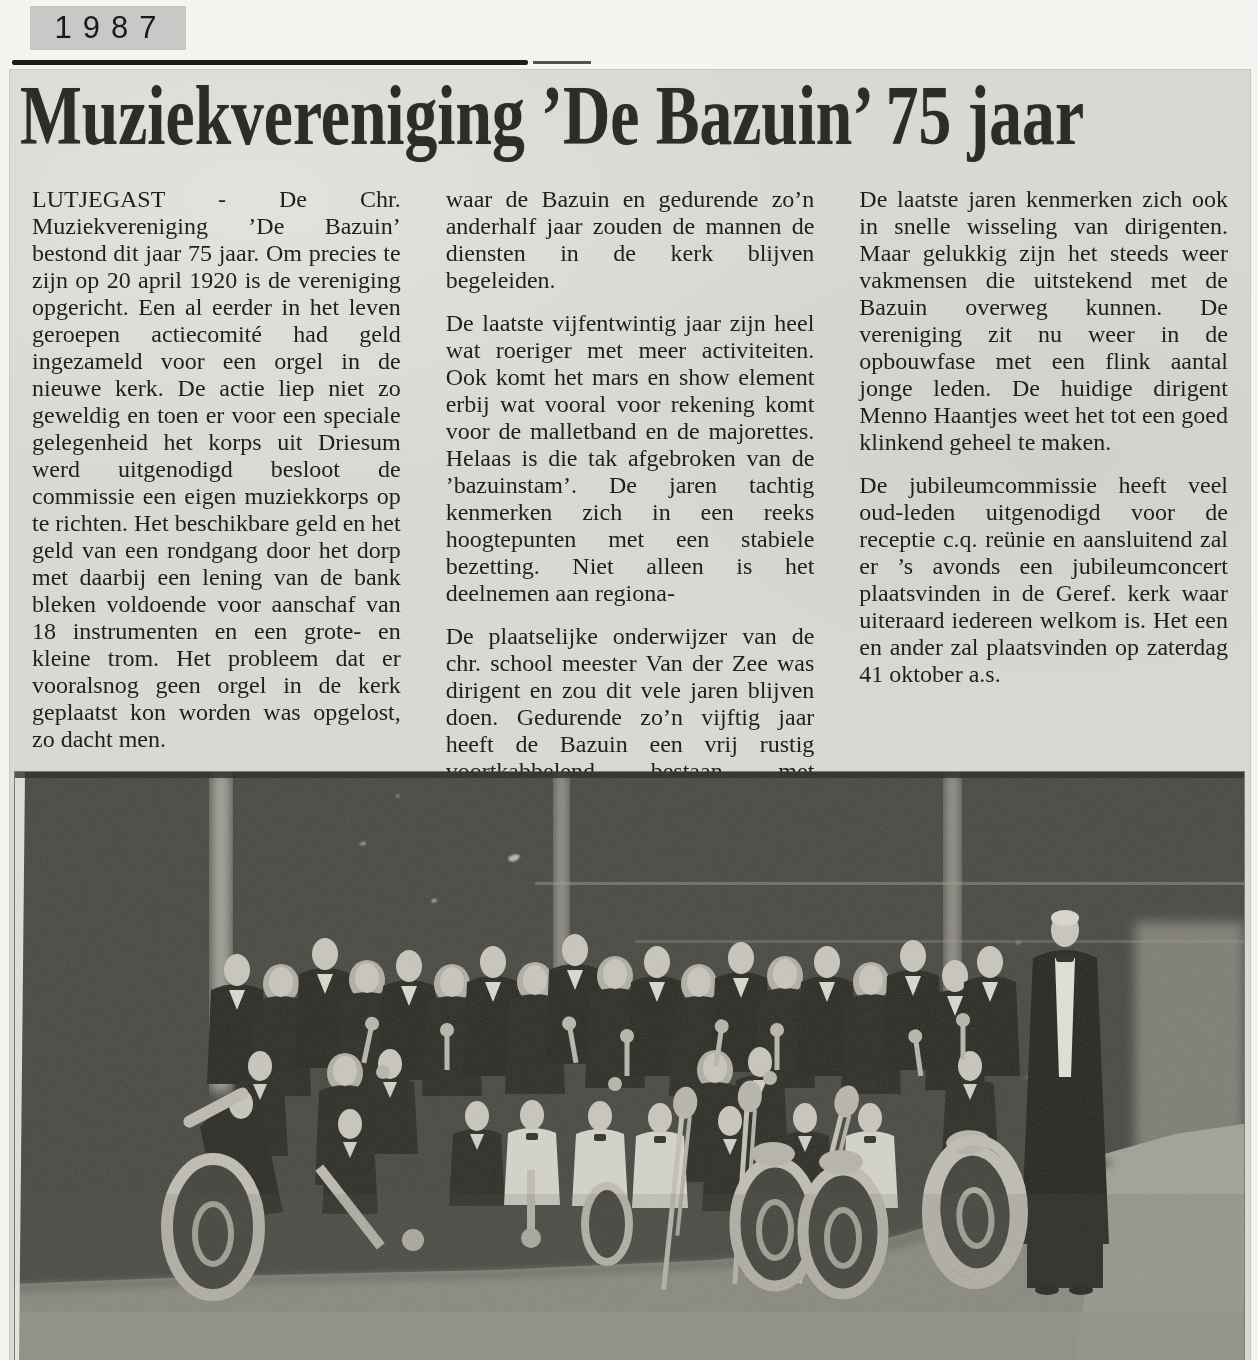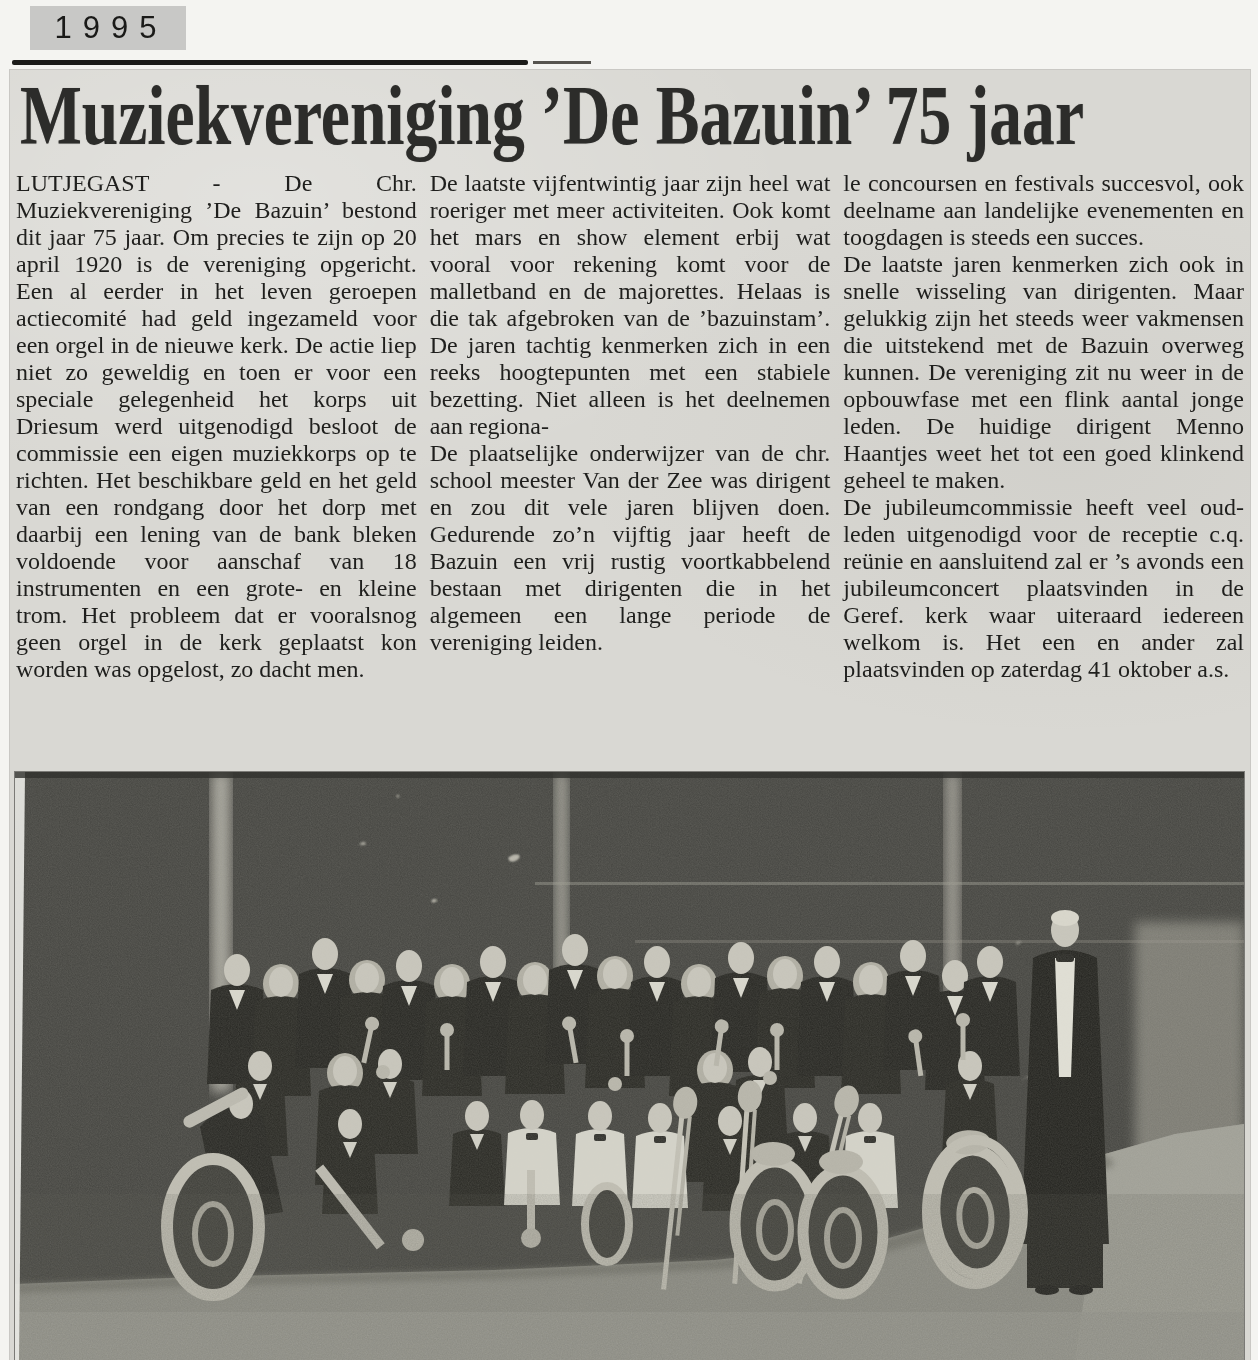--- a/index.html
+++ b/index.html
@@ -31,50 +31,50 @@
     font-family:"Liberation Serif", serif;font-weight:bold;
     font-size:84px;line-height:1.0;color:#2c2c2a;white-space:nowrap;
     transform:scaleX(0.78);transform-origin:left top;
     text-shadow:0 0 1px rgba(40,40,38,.4);
   }
   .columns{
     position:absolute;left:16px;top:170px;width:1228px;
     display:flex;gap:13px;color:#1f1f1d;
   }
   .colm{width:401px;font-size:24px;line-height:27px;text-align:justify;}
-  .colm p{margin:0;}
+  .colm p{margin:16px;}
   .photo-frame{
     position:absolute;left:15px;top:772px;width:1229px;height:588px;
     background:#454540;box-shadow:0 0 0 1px rgba(60,60,56,.6);
   }
   .photo-frame svg{display:block;}
 </style>
 </head>
 <body>
 
 <div class="scan-bg"></div>
 
 <div class="clip"></div>
 
-<div class="year-tag">1995</div>
+<div class="year-tag">1987</div>
 <div class="top-rule"></div>
 <div class="top-rule-frag"></div>
 
 <h1 class="headline">Muziekvereniging ’De Bazuin’ 75 jaar</h1>
 
 <div class="columns">
   <div class="colm">
     <p>LUTJEGAST - De Chr. Muziekvereniging ’De Bazuin’ bestond dit jaar 75 jaar. Om precies te zijn op 20 april 1920 is de vereniging opgericht. Een al eerder in het leven geroepen actiecomité had geld ingezameld voor een orgel in de nieuwe kerk. De actie liep niet zo geweldig en toen er voor een speciale gelegenheid het korps uit Driesum werd uitgenodigd besloot de commissie een eigen muziekkorps op te richten. Het beschikbare geld en het geld van een rondgang door het dorp met daarbij een lening van de bank bleken voldoende voor aanschaf van 18 instrumenten en een grote- en kleine trom. Het probleem dat er vooralsnog geen orgel in de kerk geplaatst kon worden was opgelost, zo dacht men.</p>
   </div>
   <div class="colm">
+    <p>waar de Bazuin en gedurende zo’n anderhalf jaar zouden de mannen de diensten in de kerk blijven begeleiden.</p>
     <p>De laatste vijfentwintig jaar zijn heel wat roeriger met meer activiteiten. Ook komt het mars en show element erbij wat vooral voor rekening komt voor de malletband en de majorettes. Helaas is die tak afgebroken van de ’bazuinstam’. De jaren tachtig kenmerken zich in een reeks hoogtepunten met een stabiele bezetting. Niet alleen is het deelnemen aan regiona-</p>
     <p>De plaatselijke onderwijzer van de chr. school meester Van der Zee was dirigent en zou dit vele jaren blijven doen. Gedurende zo’n vijftig jaar heeft de Bazuin een vrij rustig voortkabbelend bestaan met dirigenten die in het algemeen een lange periode de vereniging leiden.</p>
   </div>
   <div class="colm">
-    <p>le concoursen en festivals succesvol, ook deelname aan landelijke evenementen en toogdagen is steeds een succes.</p>
     <p>De laatste jaren kenmerken zich ook in snelle wisseling van dirigenten. Maar gelukkig zijn het steeds weer vakmensen die uitstekend met de Bazuin overweg kunnen. De vereniging zit nu weer in de opbouwfase met een flink aantal jonge leden. De huidige dirigent Menno Haantjes weet het tot een goed klinkend geheel te maken.</p>
     <p>De jubileumcommissie heeft veel oud-leden uitgenodigd voor de receptie c.q. reünie en aansluitend zal er ’s avonds een jubileumconcert plaatsvinden in de Geref. kerk waar uiteraard iedereen welkom is. Het een en ander zal plaatsvinden op zaterdag 41 oktober a.s.</p>
   </div>
 </div>
 
 <div class="photo-frame">
 <svg width="1229" height="588" viewBox="0 0 1229 588" xmlns="http://www.w3.org/2000/svg">
   <defs>
     <filter id="fgrain" x="-5%" y="-5%" width="110%" height="110%">
       <feTurbulence type="fractalNoise" baseFrequency="0.9" numOctaves="2" seed="8" result="t"></feTurbulence>

